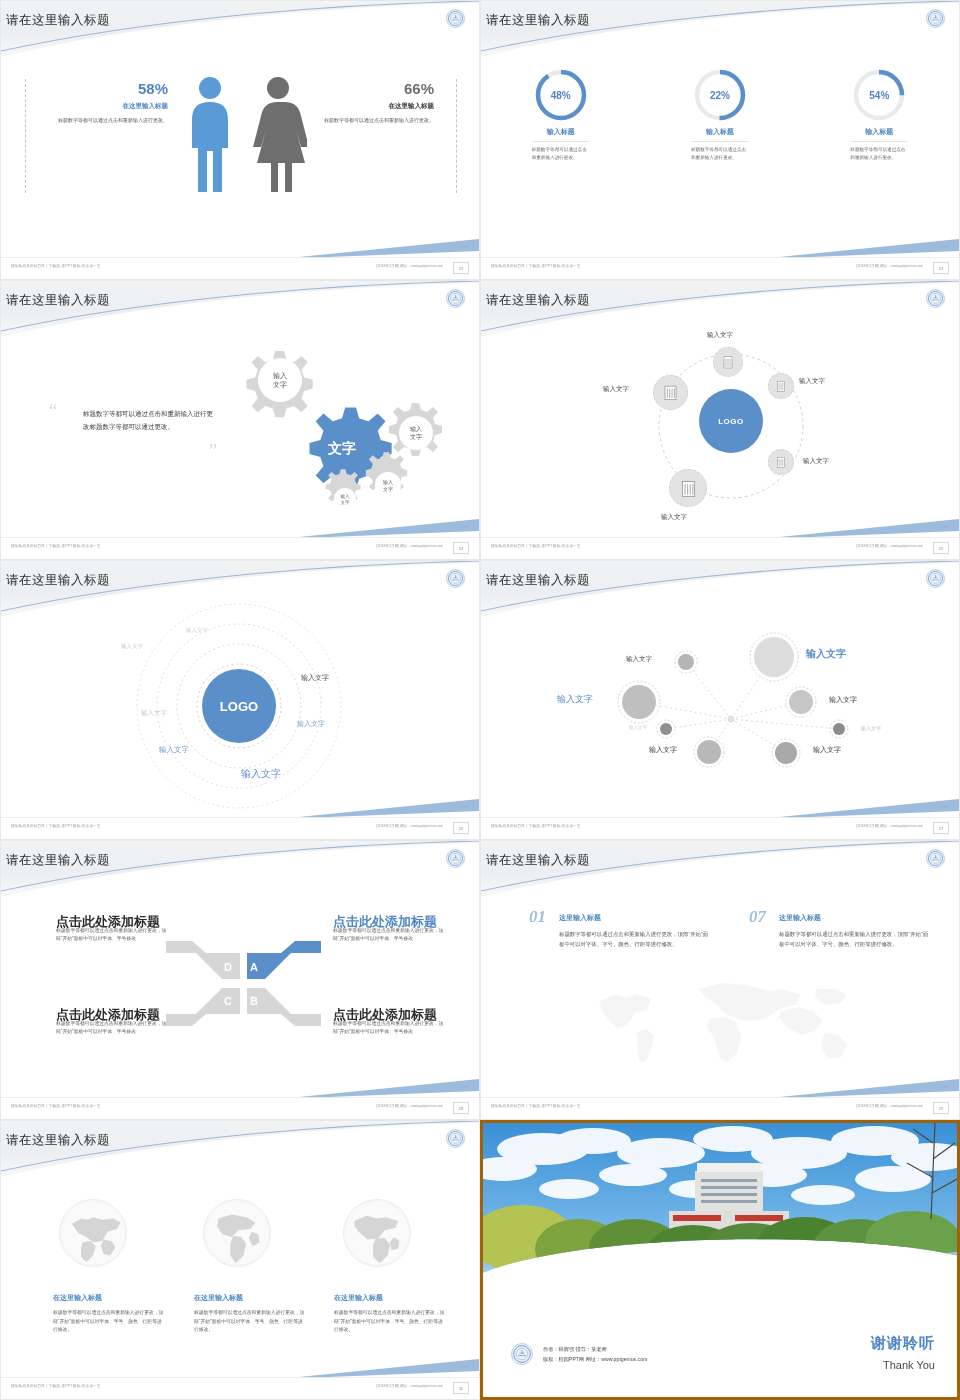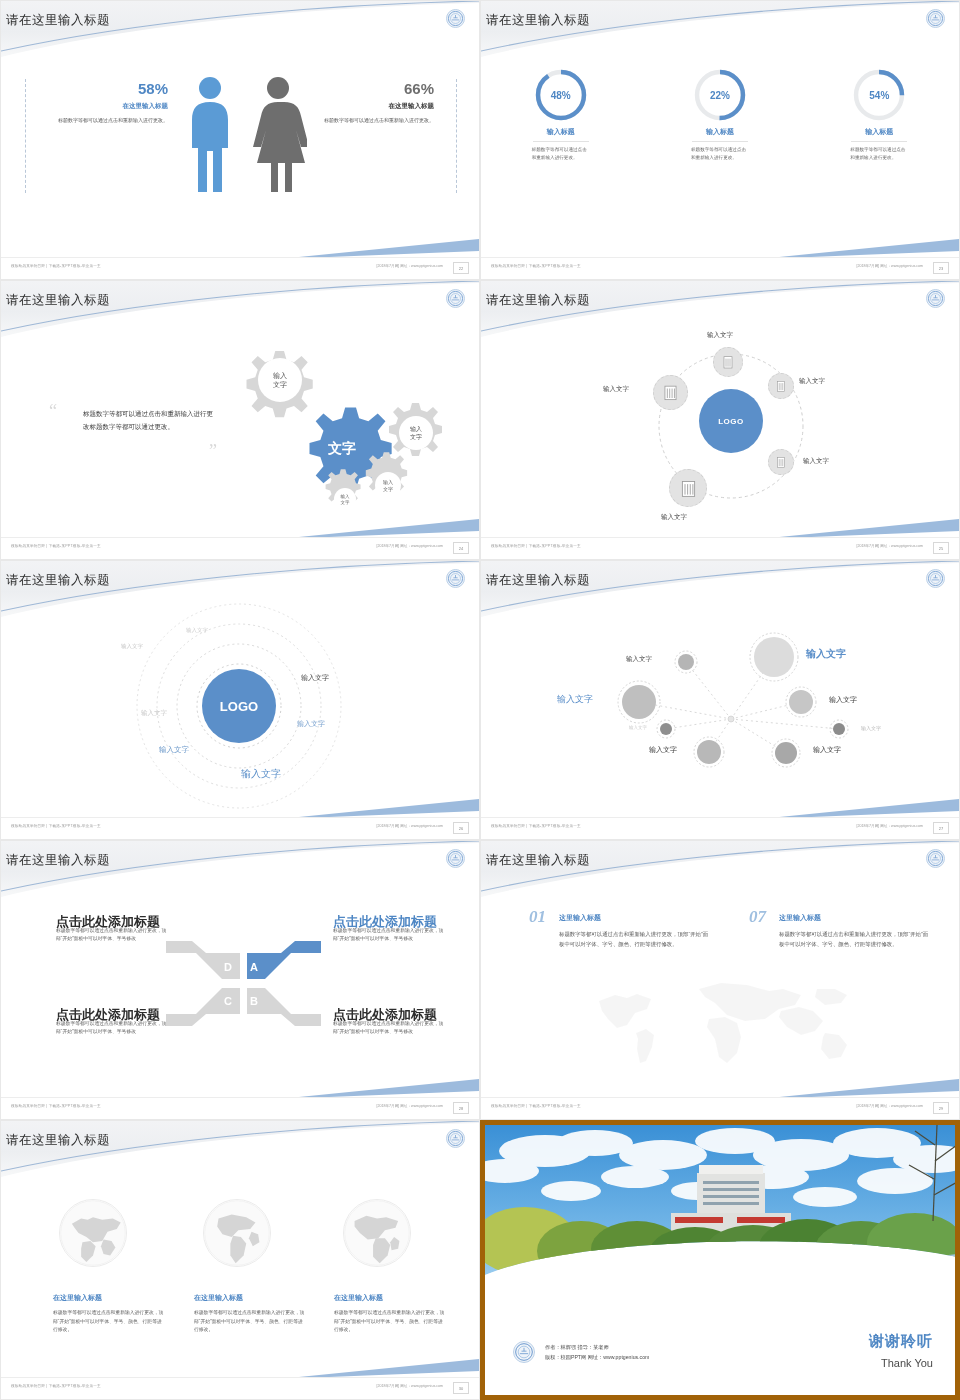--- a/index.html
+++ b/index.html
@@ -68,21 +68,21 @@
   .num { position:absolute; font-size:17px; font-style:italic; font-weight:bold; color:#9fbfe0; font-family:"Liberation Serif",serif; }
   .s8t { position:absolute; font-size:7px; font-weight:bold; color:#4f87c4; }
   .s8b { position:absolute; width:150px; font-size:5.4px; line-height:1.85; color:#555; }
 
   
   .globe { position:absolute; width:68px; height:68px; border-radius:50%; border:1px solid #ececec; overflow:hidden; }
   .g9t { position:absolute; font-size:7px; font-weight:bold; color:#4f87c4; }
   .g9b { position:absolute; width:112px; font-size:4.8px; line-height:1.8; color:#5a5a5a; }
 
   
-  .final { position:relative; width:480px; height:280px; background:#fff; overflow:hidden; border:5px solid #a16207;text-decoration:underline; }
+  .final { position:relative; width:480px; height:280px; background:#fff; overflow:hidden; border:3px solid #a16207;text-decoration:underline; }
   .photo { position:absolute; left:0; top:0; width:480px; height:196px; overflow:hidden; }
   .ty-cn { position:absolute; right:22px; bottom:44px; font-size:15px; font-weight:bold; color:#4f87c4; letter-spacing:1px; }
   .ty-en { position:absolute; right:22px; bottom:26px; font-size:11px; color:#4a4a4a; }
   .credit { position:absolute; left:60px; bottom:32px; font-size:5.2px; line-height:1.9; color:#4a4a4a; }
   .credit-logo { position:absolute; left:28px; bottom:32px; width:22px; height:22px; border-radius:50%;
                  background:#eef3f9; border:1px solid #bcd1e8; }
 </style>
 </head>
 <body>
 

